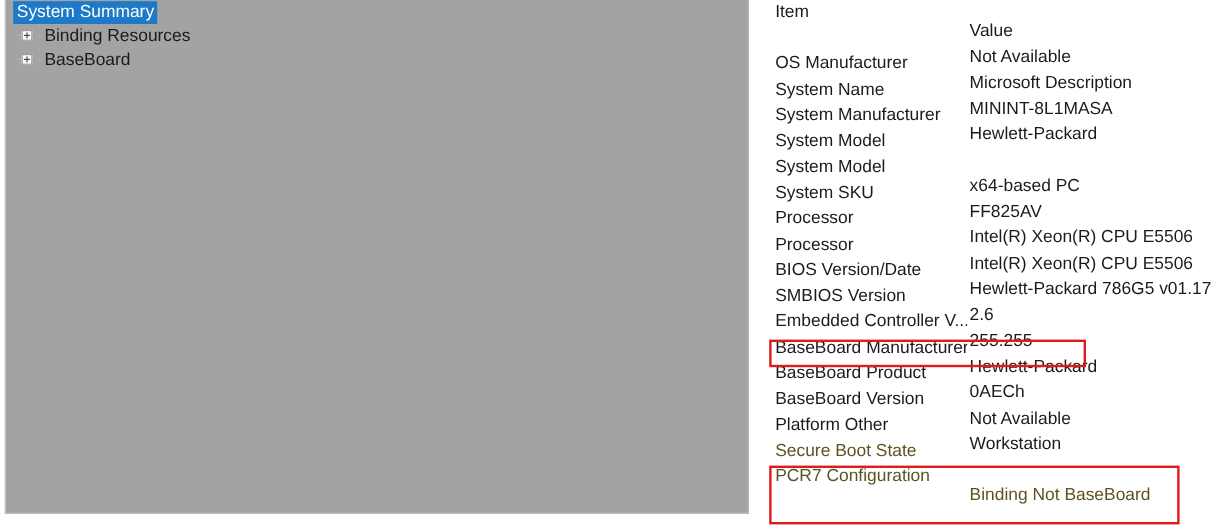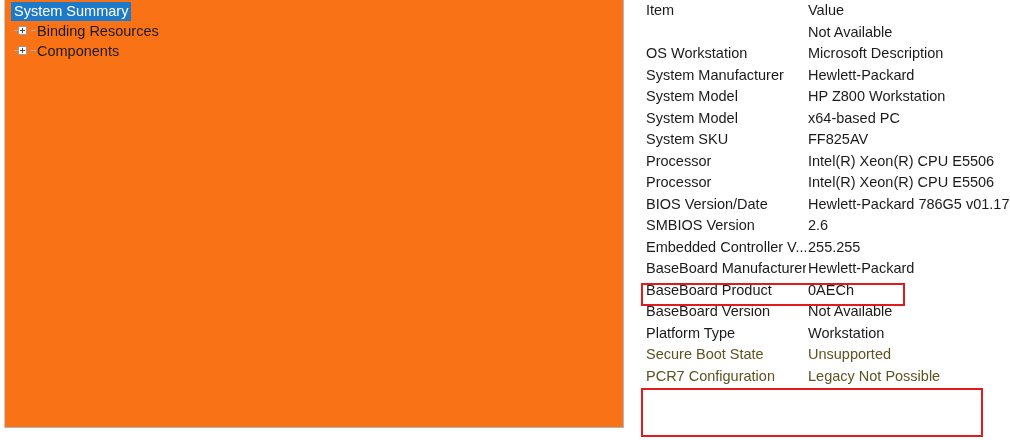--- a/index.html
+++ b/index.html
@@ -16,21 +16,21 @@
     color: #1b1b1b;
   }
 
   
   #tree-panel {
     position: absolute;
     left: 4px;
     top: 0px;
     width: 620px;
     height: 428px;
-    background: #f97316;
+    background: #a3a3a3;
     border-right: 1px solid #b4b4b4;
     border-bottom: 1px solid #b4b4b4;
     border-left: 1px solid #c8c8c8;
     box-sizing: border-box;
     overflow: hidden;
   }
   .tree-row {
     position: relative;
     height: 20px;
     line-height: 20px;
@@ -149,21 +149,21 @@
     left: 16px;
     top: 0;
     width: 160px;
     overflow: hidden;
     text-overflow: clip;
     white-space: nowrap;
   }
   .cell-value {
     position: absolute;
     left: 178px;
-    top: 0;
+    top: 16px;
     white-space: nowrap;
     text-align: right;
   }
   .detail-row.highlighted .cell-item,
   .detail-row.highlighted .cell-value {
     color: #5d5320;
   }
 
   
   .red-box {
@@ -186,47 +186,50 @@
     height: 49px;
   }
 </style>
 </head>
 <body>
 
 <div id="tree-panel">
   <div id="tree-rows">
       <div class="tree-row root"><span class="tree-text tree-label-selected">System Summary</span></div>
       <div class="tree-row child"><span class="conn-left"></span><span class="expander"></span><span class="conn-right"></span><span class="tree-text">Binding Resources</span></div>
-      <div class="tree-row child"><span class="conn-left"></span><span class="expander"></span><span class="conn-right"></span><span class="tree-text">Components</span></div>
+      <div class="tree-row child"><span class="conn-left"></span><span class="expander"></span><span class="conn-right"></span><span class="tree-text">BaseBoard</span></div>
     </div>
 </div>
 
 <div id="divider-outer"></div>
 <div id="divider-inner"></div>
 
 <div id="detail-panel">
   <div id="detail-list">
       <div class="detail-row">
         <span class="cell-item">Item</span>
         <span class="cell-value">Value</span>
       </div>
       <div class="detail-row">
         <span class="cell-value">Not Available</span>
       </div>
       <div class="detail-row">
-        <span class="cell-item">OS Workstation</span>
+        <span class="cell-item">OS Manufacturer</span>
         <span class="cell-value">Microsoft Description</span>
+      </div>
+      <div class="detail-row">
+        <span class="cell-item">System Name</span>
+        <span class="cell-value">MININT-8L1MASA</span>
       </div>
       <div class="detail-row">
         <span class="cell-item">System Manufacturer</span>
         <span class="cell-value">Hewlett-Packard</span>
       </div>
       <div class="detail-row">
         <span class="cell-item">System Model</span>
-        <span class="cell-value">HP Z800 Workstation</span>
       </div>
       <div class="detail-row">
         <span class="cell-item">System Model</span>
         <span class="cell-value">x64-based PC</span>
       </div>
       <div class="detail-row">
         <span class="cell-item">System SKU</span>
         <span class="cell-value">FF825AV</span>
       </div>
       <div class="detail-row">
@@ -255,28 +258,27 @@
       </div>
       <div class="detail-row">
         <span class="cell-item">BaseBoard Product</span>
         <span class="cell-value">0AECh</span>
       </div>
       <div class="detail-row">
         <span class="cell-item">BaseBoard Version</span>
         <span class="cell-value">Not Available</span>
       </div>
       <div class="detail-row">
-        <span class="cell-item">Platform Type</span>
+        <span class="cell-item">Platform Other</span>
         <span class="cell-value">Workstation</span>
       </div>
       <div class="detail-row highlighted">
         <span class="cell-item">Secure Boot State</span>
-        <span class="cell-value">Unsupported</span>
       </div>
       <div class="detail-row highlighted">
         <span class="cell-item">PCR7 Configuration</span>
-        <span class="cell-value">Legacy Not Possible</span>
+        <span class="cell-value">Binding Not BaseBoard</span>
       </div>
     </div>
 </div>
 
 <div class="red-box" id="redbox-bios-mode"></div>
 <div class="red-box" id="redbox-secureboot"></div>
 
 </body></html>

